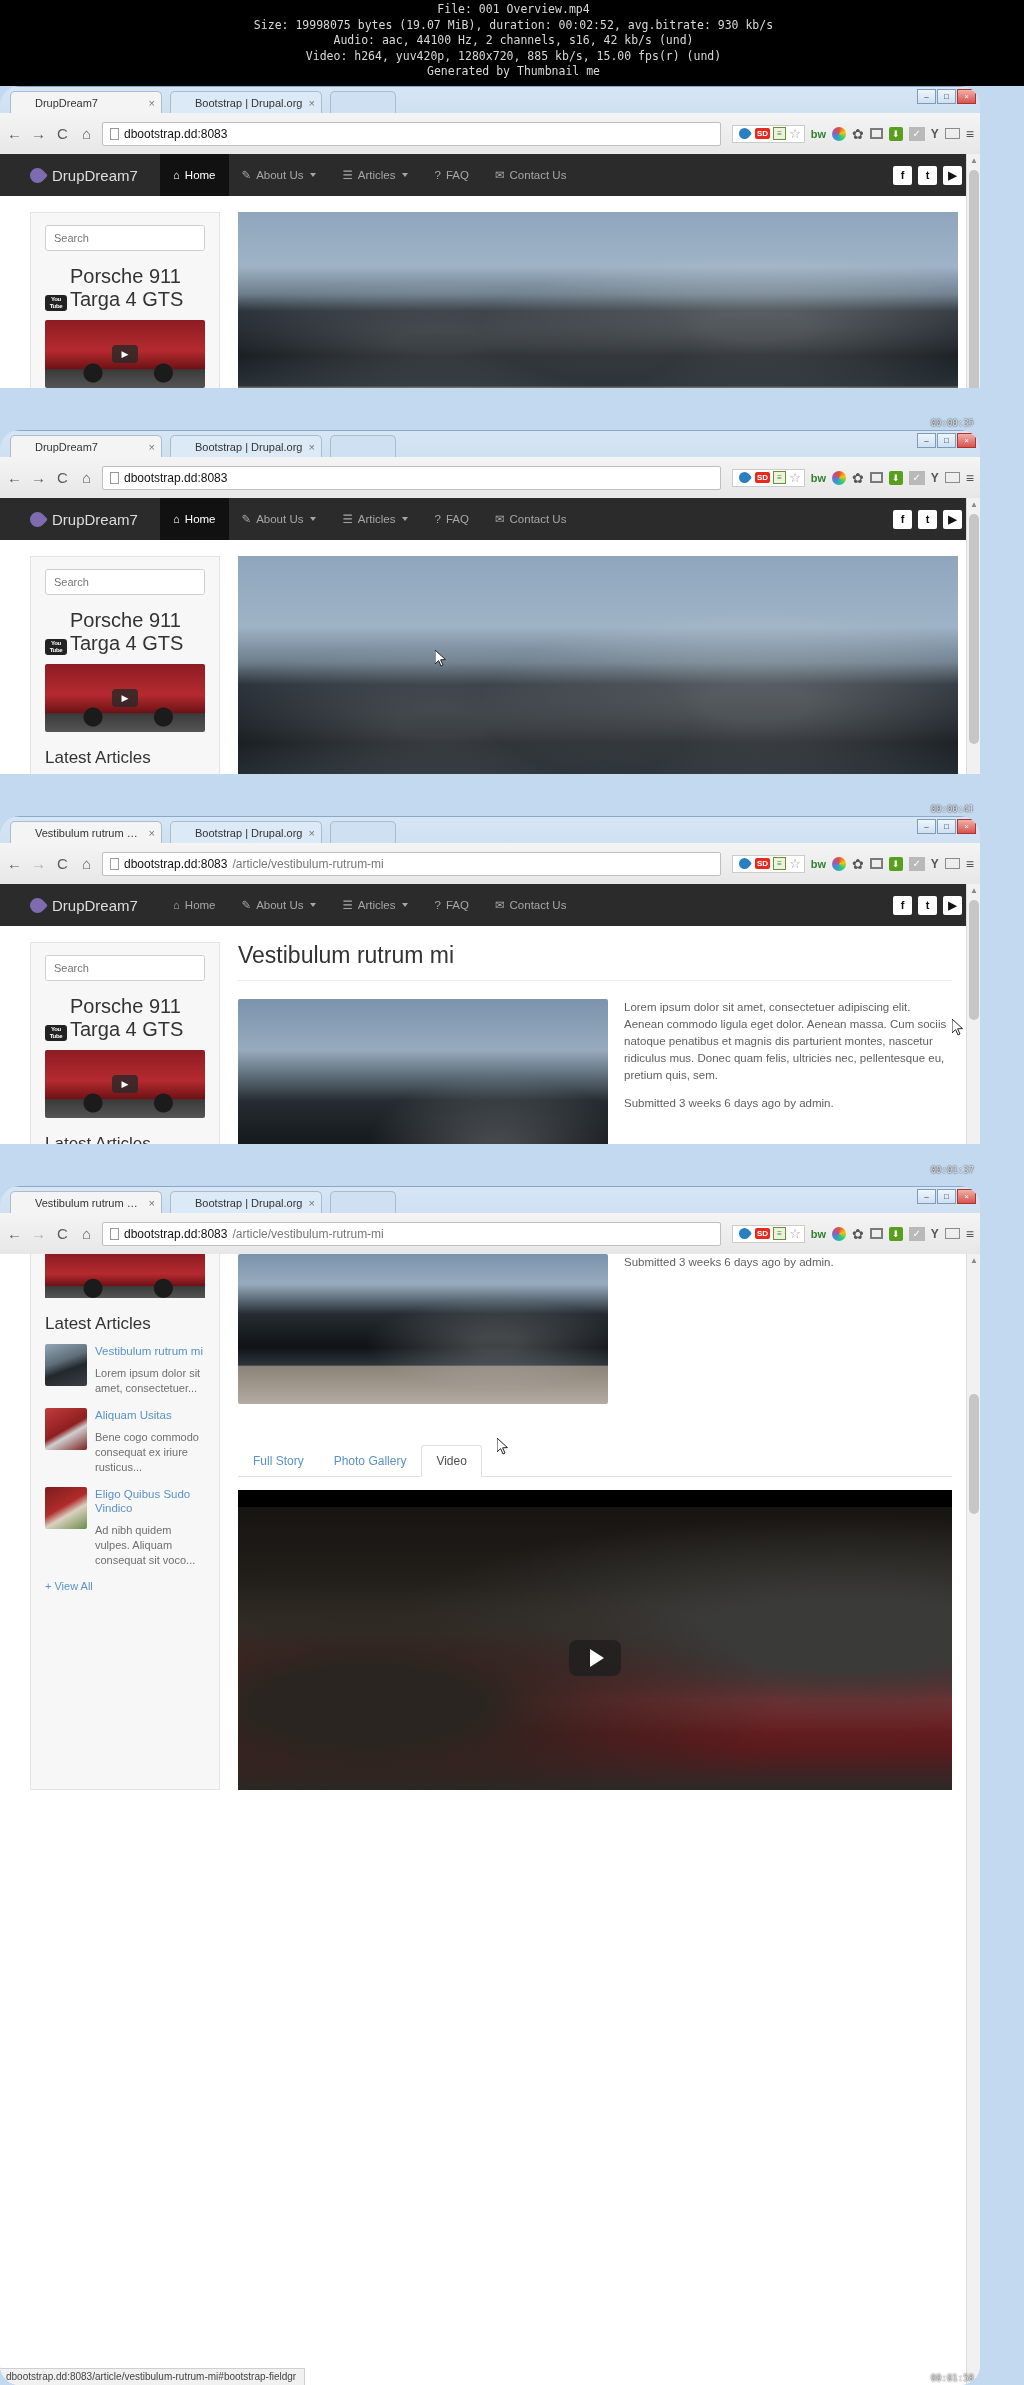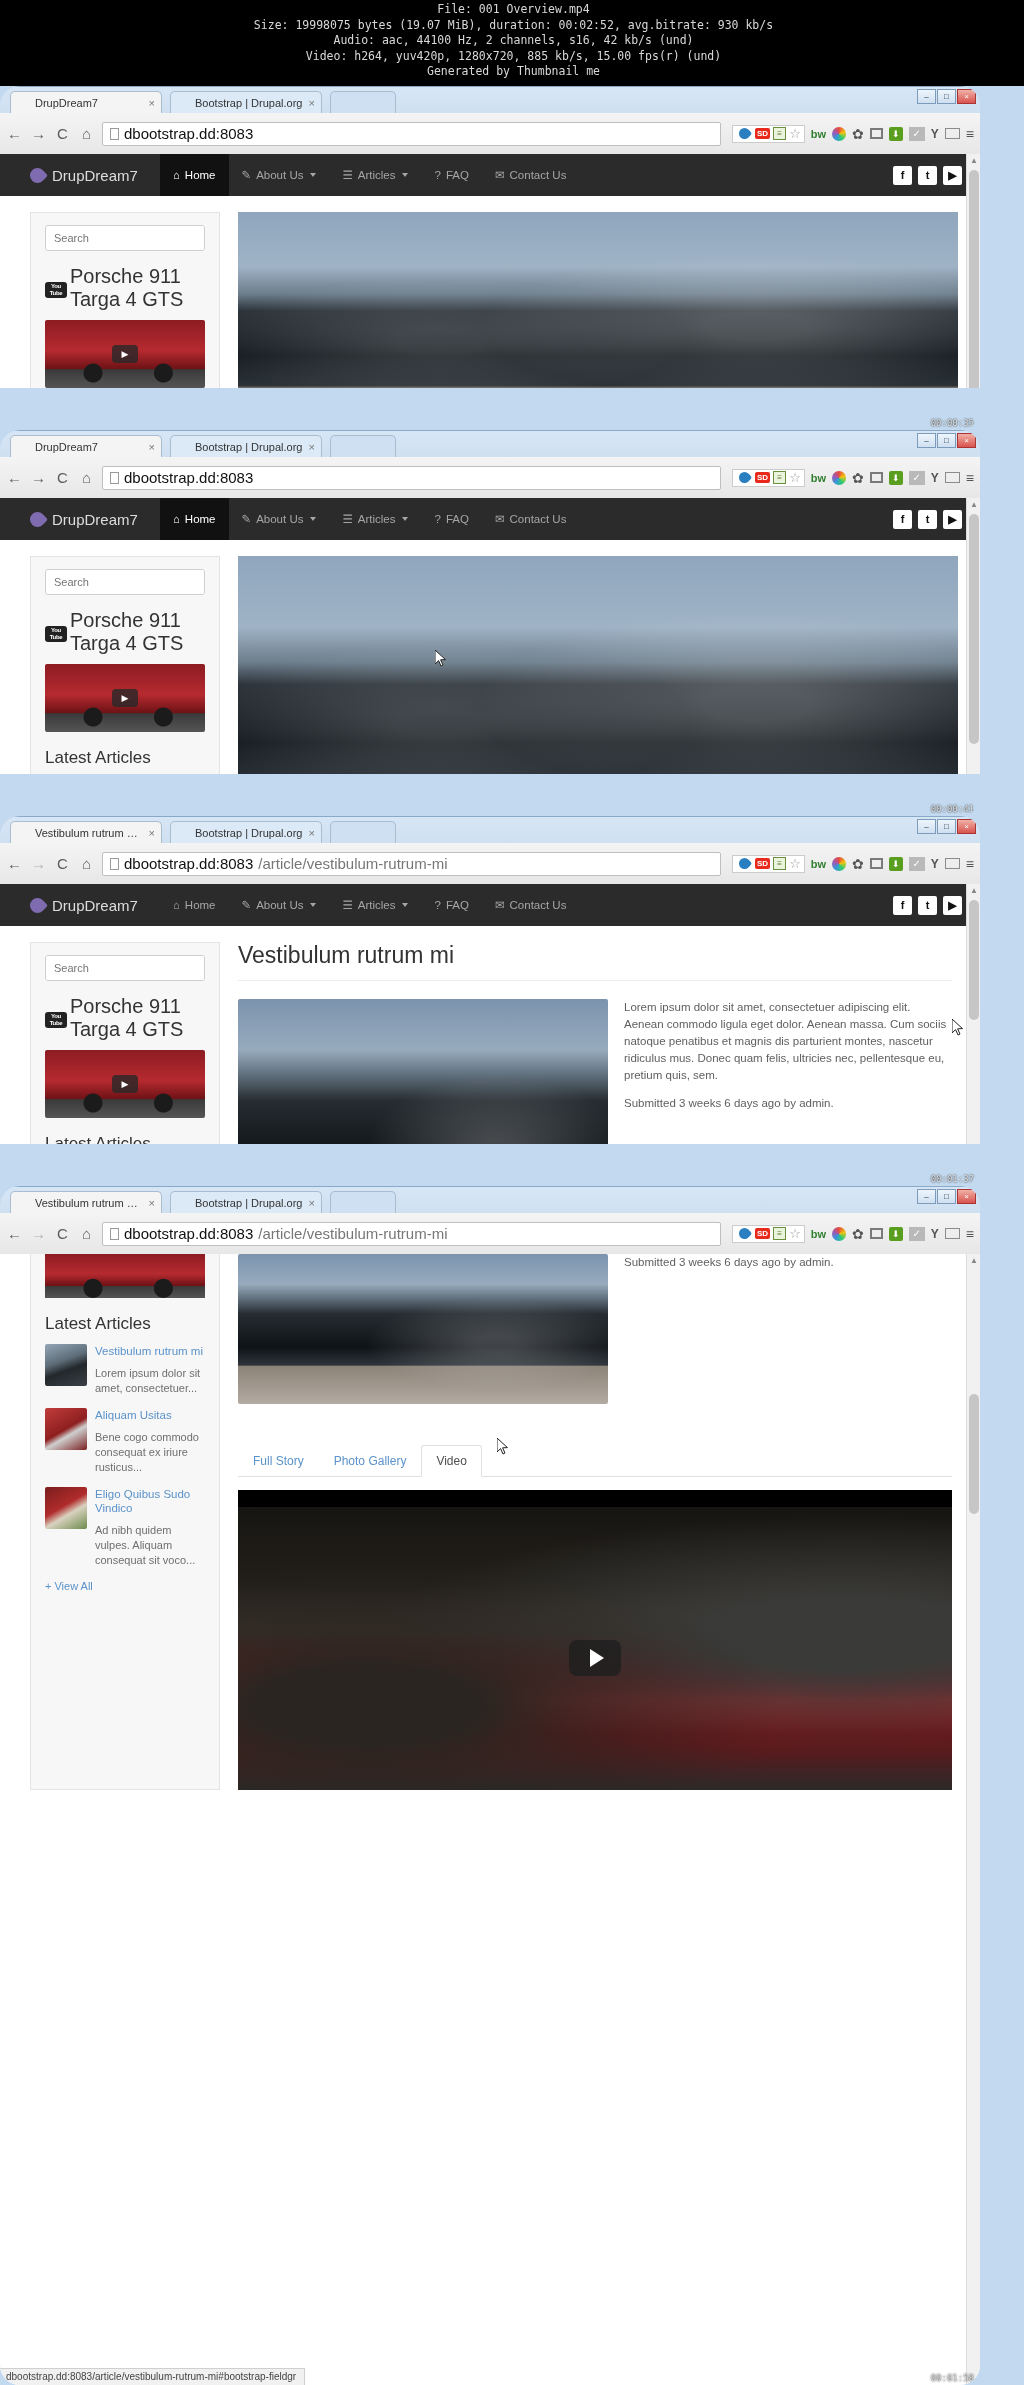--- a/index.html
+++ b/index.html
@@ -63,21 +63,21 @@
     height: 42px; background: linear-gradient(#f4f4f4,#e7e7e7);
     border-bottom: 1px solid #b5b5b5;
     display: flex; align-items: center; padding: 0 6px; gap: 7px;
   }
   .navicon { font-size: 15px; color: #5c5c5c; width: 17px; text-align: center; }
   .navicon.dim { color: #b0b0b0; }
   .omnibox {
     flex: 1 1 auto; height: 24px; background: #fff;
     border: 1px solid #bfbfbf; border-radius: 2px;
     display: flex; align-items: center; gap: 5px; padding: 0 7px;
-    font-size: 15px; color: #222;
+    font-size: 12px; color: #222;
   }
   .pageicon {
     width: 9px; height: 12px; border: 1px solid #9a9a9a; background: #fff;
     position: relative; flex: 0 0 9px;
   }
   .urlhost { color: #111; }
   .urlpath { color: #777; }
   .exticons { display: flex; align-items: center; gap: 6px; padding-left: 4px; }
   .exticon { width: 16px; height: 16px; display:flex; align-items:center; justify-content:center; font-size:10px; }
   .ebox { background:#fff; border:1px solid #ccc; padding:1px 3px; display:flex; align-items:center; gap:3px; height:18px; }
@@ -122,21 +122,21 @@
 
   .content { display: flex; padding: 16px 22px 0 30px; gap: 18px; background: #fff; }
 
   
   .sidebar { width: 190px; flex: 0 0 190px; background: #f7f7f7; border: 1px solid #e4e4e4; padding: 12px 14px 14px; }
   .searchrow { display: flex; height: 26px; border: 1px solid #cfcfcf; border-radius: 3px; overflow: hidden; background: #fff; }
   .searchinput { flex: 1 1 auto; border: none; outline: none; padding: 0 8px; font-size: 11px; color: #9b9b9b;
                  font-family: "Liberation Sans", sans-serif; background: #fff; }
   .searchbtn { width: 62px; background: #f4f4f4; border-left: 1px solid #dcdcdc; font-size: 11px; color: #444;
                display: flex; align-items: center; justify-content: center; }
-  .vidtitle { display: flex; align-items: center; gap: 3px; margin: 14px 0 9px; font-size: 20px; color: #333; line-height: 23px; }
+  .vidtitle { display: flex; align-items: flex-end; gap: 3px; margin: 14px 0 9px; font-size: 20px; color: #333; line-height: 23px; }
   .ytico { width: 22px; height: 16px; background: #222; color: #fff; border-radius: 3px; flex: 0 0 22px;
            font-size: 6px; font-weight: bold; line-height: 7px; text-align: center; padding-top: 1px; margin-top:4px; letter-spacing:-0.3px;}
   .ytico b { display:block; }
   .vidthumb { width: 100%; height: 68px; border-radius: 2px; position: relative; overflow: hidden;
               background:
                 radial-gradient(circle at 30% 78%, #1b1b1b 0 9px, transparent 10px),
                 radial-gradient(circle at 74% 78%, #1b1b1b 0 9px, transparent 10px),
                 linear-gradient(#8d1c22 0%, #b52a2f 45%, #6d1216 72%, #3a3a3a 73%, #555 100%); }
   .vidthumb .play { position: absolute; left: 50%; top: 50%; transform: translate(-50%,-50%);
                     width: 26px; height: 18px; background: rgba(40,40,40,.8); border-radius: 4px;
@@ -599,21 +599,21 @@
       <svg width="12" height="18" viewBox="0 0 12 18">
             <path d="M0 0 L0 14 L3.6 10.6 L6 16 L8 15 L5.6 9.8 L10.5 9.6 Z" fill="#fff" stroke="#222" stroke-width="1"></path>
           </svg>
     </div>
 
     <div class="scrollcol">
       <span class="scrollarrow" style="top:2px;">▲</span>
       <div class="scrollthumb" style="top:16px;height:120px;"></div>
     </div>
   </div>
-  <div class="timestamp" style="bottom:2px;padding-left:28px;">00:01:37</div>
+  <div class="timestamp" style="bottom:11px;padding-left:28px;">00:01:37</div>
  </div>
 </div>
 
 <div class="panel" id="panel4" style="top:1186px;height:1199px;">
  <div class="panel-inner">
   <div class="winchrome">
     <div class="tabstrip">
       <div class="ctab tab1">
         <span class="tabfav"><span class="fav-drop"></span></span>
         <span class="tablabel">Vestibulum rutrum mi | D…</span>

